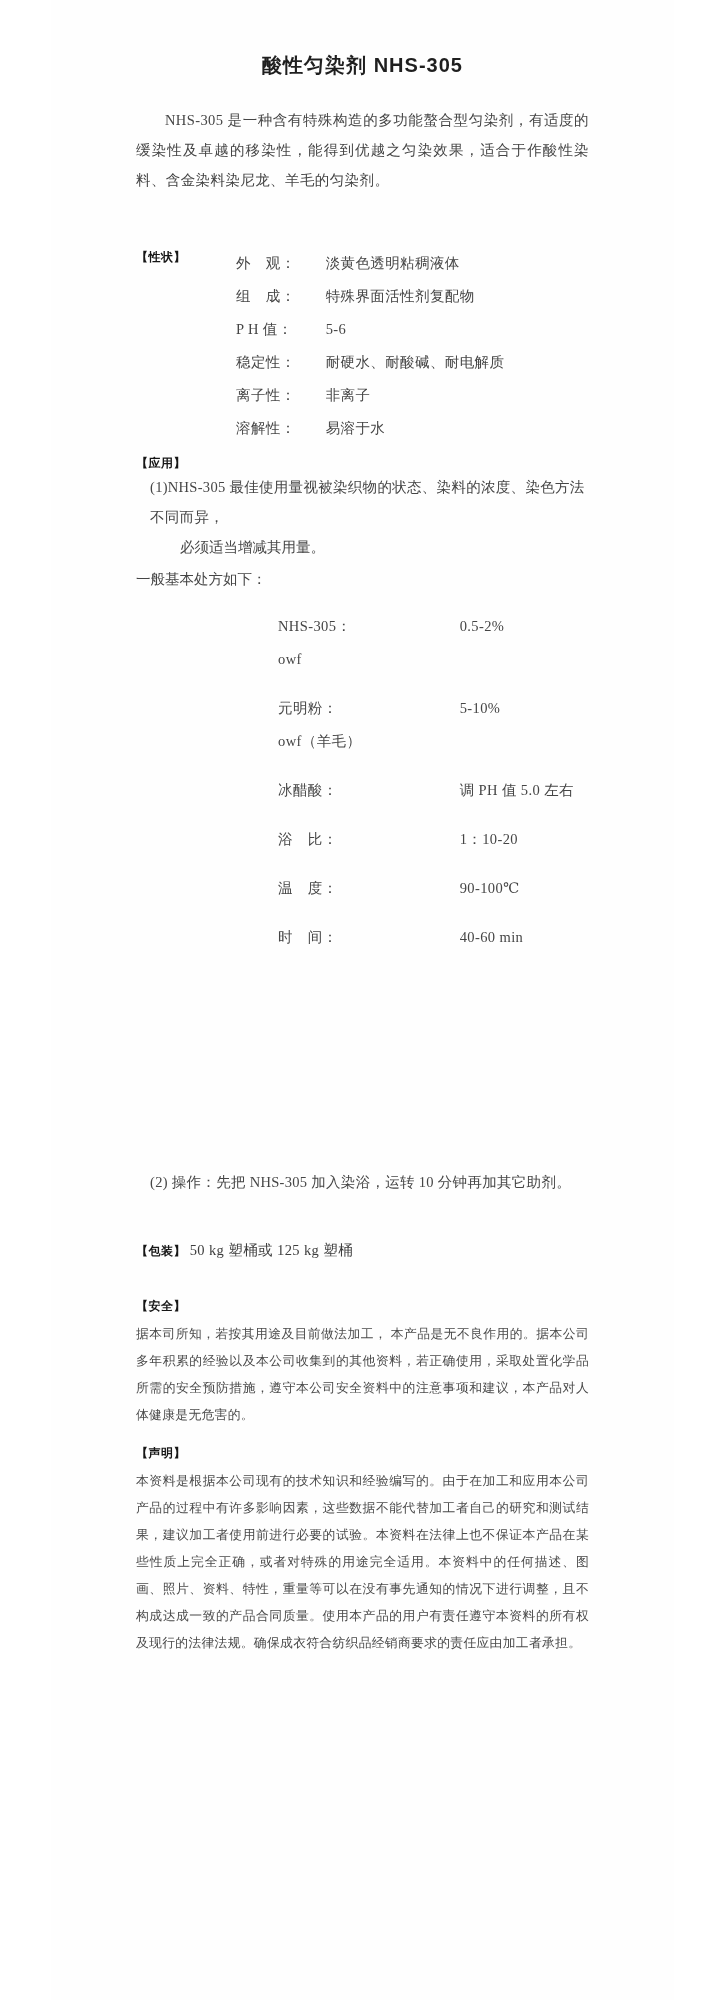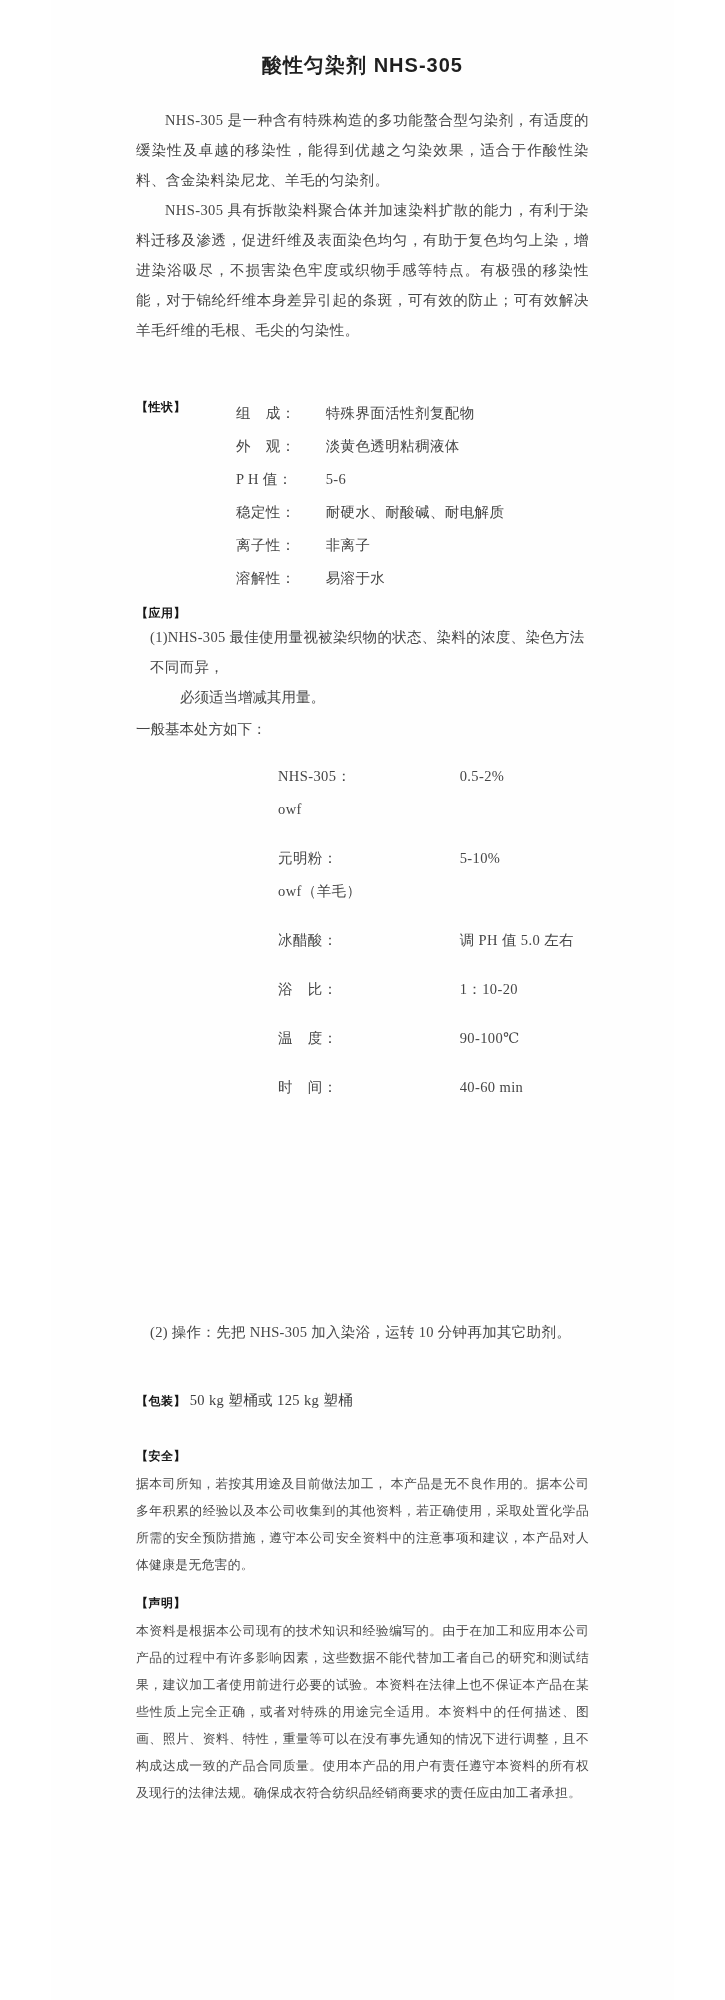--- a/index.html
+++ b/index.html
@@ -109,32 +109,31 @@
   .decl-section { margin-top: 16px; }
 </style>
 </head>
 <body>
 
 <div class="page">
 
   <h1 class="title">酸性匀染剂 NHS-305</h1>
 
   <p class="para">NHS-305 是一种含有特殊构造的多功能螯合型匀染剂，有适度的缓染性及卓越的移染性，能得到优越之匀染效果，适合于作酸性染料、含金染料染尼龙、羊毛的匀染剂。</p>
-  <p class="para">NHS-305 具有拆散染料聚合体并加速染料扩散的能力，有利于染料迁移及渗透，促进纤维及表面染色均匀，有助于复色均匀上染，增进染浴吸尽，不损害染色牢度或织物手感等特点。有极强的移染性能，对于锦纶纤维本身差异引起的条斑，可有效的防止；可有效解决羊毛纤维的毛根、毛尖的匀染性。</p>
 
   <div class="props-section">
     <div class="sec-heading props-heading">【性状】</div>
     <div class="props-list">
       <div class="prop-row">
+        <span class="prop-label">外　观：</span>
+        <span class="prop-value">淡黄色透明粘稠液体</span>
+      </div>
+      <div class="prop-row">
         <span class="prop-label">组　成：</span>
         <span class="prop-value">特殊界面活性剂复配物</span>
-      </div>
-      <div class="prop-row">
-        <span class="prop-label">外　观：</span>
-        <span class="prop-value">淡黄色透明粘稠液体</span>
       </div>
       <div class="prop-row">
         <span class="prop-label">P H 值：</span>
         <span class="prop-value">5-6</span>
       </div>
       <div class="prop-row">
         <span class="prop-label">稳定性：</span>
         <span class="prop-value">耐硬水、耐酸碱、耐电解质</span>
       </div>
       <div class="prop-row">

